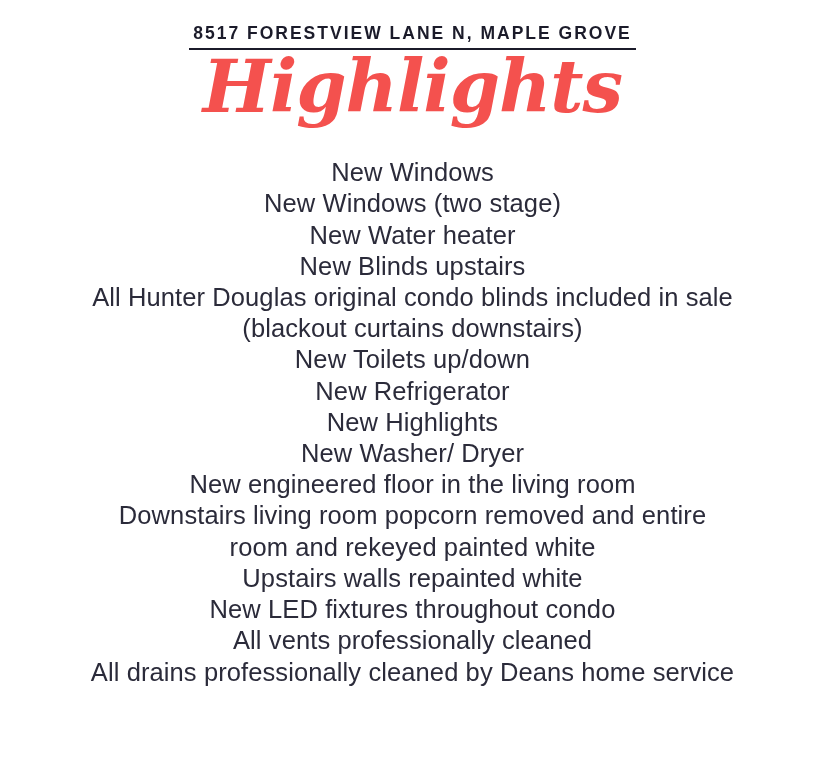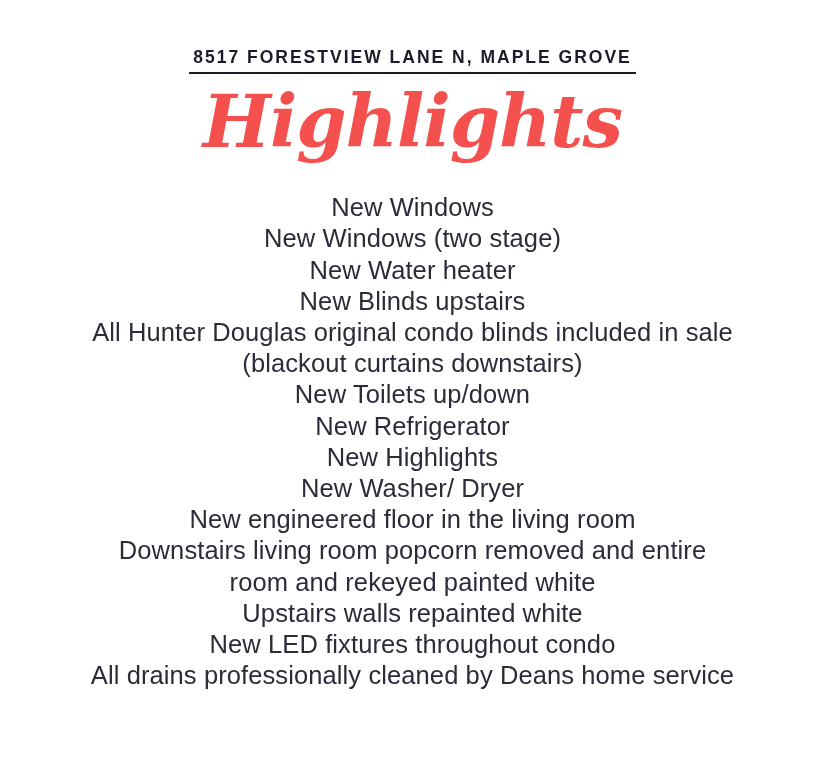--- a/index.html
+++ b/index.html
@@ -28,30 +28,29 @@
     font-weight: bold;
     font-size: 17.5px;
     letter-spacing: 2.0px;
     color: #1b1b2a;
     text-transform: uppercase;
     text-align: center;
     border-bottom: 2px solid #1b1b2a;
     padding: 0 4px 5px 4px;
     line-height: 1.1;
     white-space: nowrap;
-    margin-top: 24px;
   }
   .headline {
     font-family: "DejaVu Serif", serif;
     font-weight: bold;
     font-style: italic;
     font-size: 72px;
     color: #f4514e;
     line-height: 1.0;
-    margin-top: 12px;
+    margin-top: 1px;
     letter-spacing: -1px;
     text-align: center;
   }
   .list {
     margin-top: 34px;
     width: 100%;
     display: flex;
     flex-direction: column;
     align-items: center;
   }
@@ -82,16 +81,17 @@
     <div class="list-item">(blackout curtains downstairs)</div>
     <div class="list-item">New Toilets up/down</div>
     <div class="list-item">New Refrigerator</div>
     <div class="list-item">New Highlights</div>
     <div class="list-item">New Washer/ Dryer</div>
     <div class="list-item">New engineered floor in the living room</div>
     <div class="list-item">Downstairs living room popcorn removed and entire</div>
     <div class="list-item">room and rekeyed painted white</div>
     <div class="list-item">Upstairs walls repainted white</div>
     <div class="list-item">New LED fixtures throughout condo</div>
+    <div class="list-item">All vents professionally cleaned</div>
     <div class="list-item">All drains professionally cleaned by Deans home service</div>
   </div>
 
 </div>
 
 </body></html>

